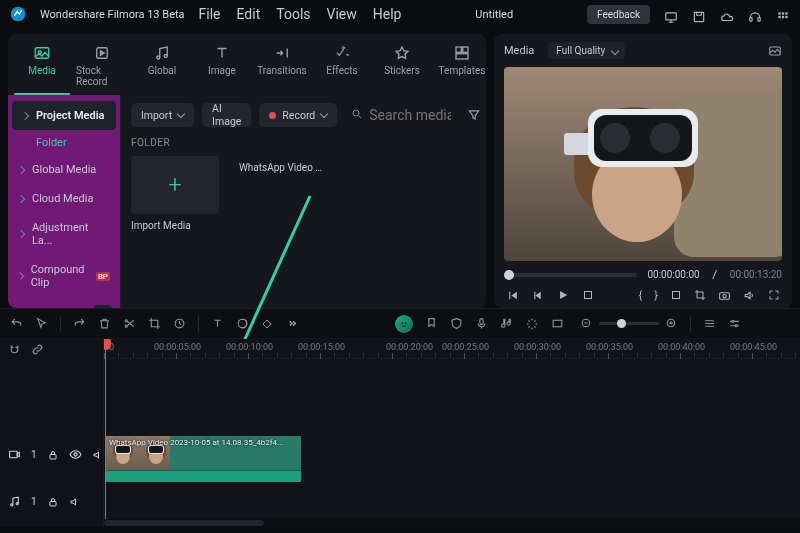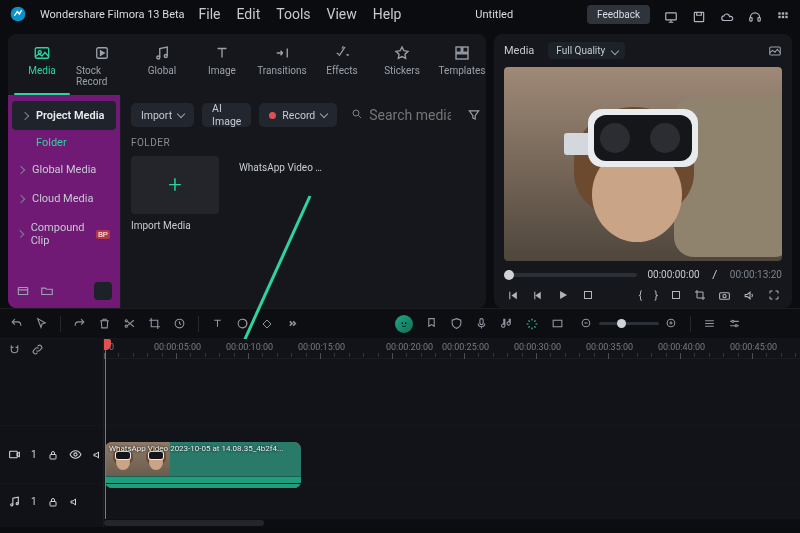--- a/index.html
+++ b/index.html
@@ -109,21 +109,21 @@
   .tlcanvas{flex:1;position:relative;overflow:hidden;background:#121318}
   .ruler{height:20px;border-bottom:1px solid #1a1c21;position:relative;font-family:ui-monospace,Consolas,monospace;font-size:9px;color:#747a84}
   .rlabel{position:absolute;top:3px;transform:translateX(-2px)}
   .ticks{position:absolute;left:0;right:0;top:14px;height:6px}
   .ticks span{position:absolute;top:0;width:1px;height:4px;background:#31343c}
   .ticks span.big{height:6px;background:#4a4e58}
   .playhead{position:absolute;top:0;bottom:0;width:1px;background:#e05050}
   .playhead .hcap{position:absolute;top:0;left:-5px;width:11px;height:11px;background:#e05050;border-radius:2px 2px 50% 50%}
   .trackrow{position:absolute;left:0;right:0;height:58px;border-top:1px solid #14161b}
   .trackrow.audio{height:36px}
-  .clip{position:absolute;top:16px;height:46px;border-radius:7px;overflow:hidden;background:#ef4444;cursor:pointer}
+  .clip{position:absolute;top:10px;height:46px;border-radius:1px;overflow:hidden;background:#ef4444;cursor:pointer}
   .clip .cthumbs{position:absolute;inset:0;display:flex}
   .clip .cp{flex:1;position:relative;overflow:hidden}
   .clip .lbl{position:absolute;top:2px;left:4px;font-size:8px;color:#e8ecef;white-space:nowrap;text-shadow:0 0 3px #000}
   .clip .audio{position:absolute;left:0;right:0;bottom:0;height:12px;background:#1f9e7e;border-top:1px solid #17604f}
   .scrollx{position:absolute;left:0;right:0;bottom:0;height:8px;background:#0d0e12}
   .scrollx .bar{position:absolute;left:0;width:160px;top:1px;height:6px;background:#22252c;border-radius:3px}
 
   .aibtn{width:18px;height:18px;border-radius:50%;background:linear-gradient(135deg,#1fa784,#0f6f58);display:flex;align-items:center;justify-content:center;color:#0b0c10;font-size:9px}
 </style>
 </head>
@@ -269,20 +269,24 @@
             <span>Project Media</span>
           </div>
         <div class="folderlbl">Folder</div>
         <div class="sidelabel">
             <span class="chev"></span>
             <span>Global Media</span>
           </div>
         <div class="sidelabel">
             <span class="chev"></span>
             <span>Cloud Media</span>
+          </div>
+        <div class="sidelabel">
+            <span class="chev"></span>
+            <span>Adjustment La...</span>
           </div>
         <div class="sidelabel">
             <span class="chev"></span>
             <span>Compound Clip</span>
             <span class="sidebadge">BP</span>
           </div>
         <div class="sidebottom">
           <span class="ico">
               <svg width="14" height="14" viewBox="0 0 24 24" fill="none" stroke="currentColor" stroke-width="2">
                 <rect x="4" y="6" width="16" height="12" rx="1"></rect>

